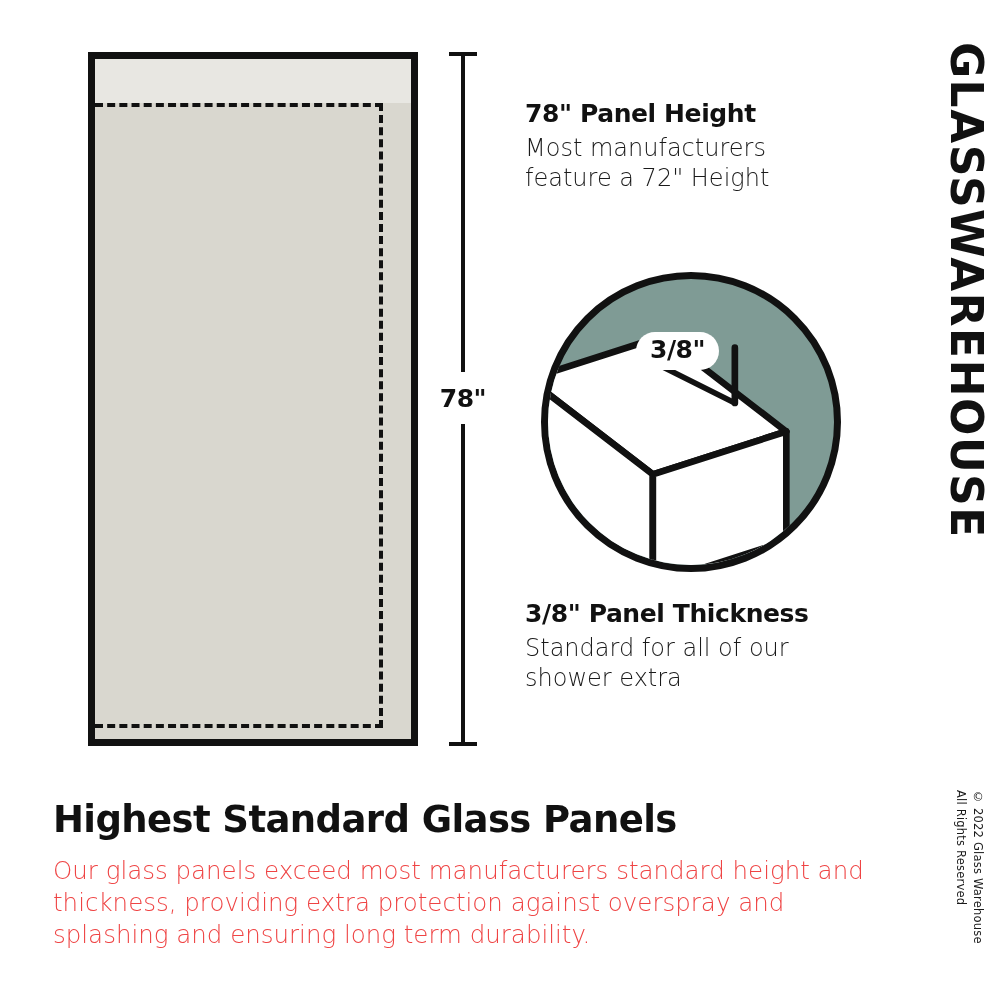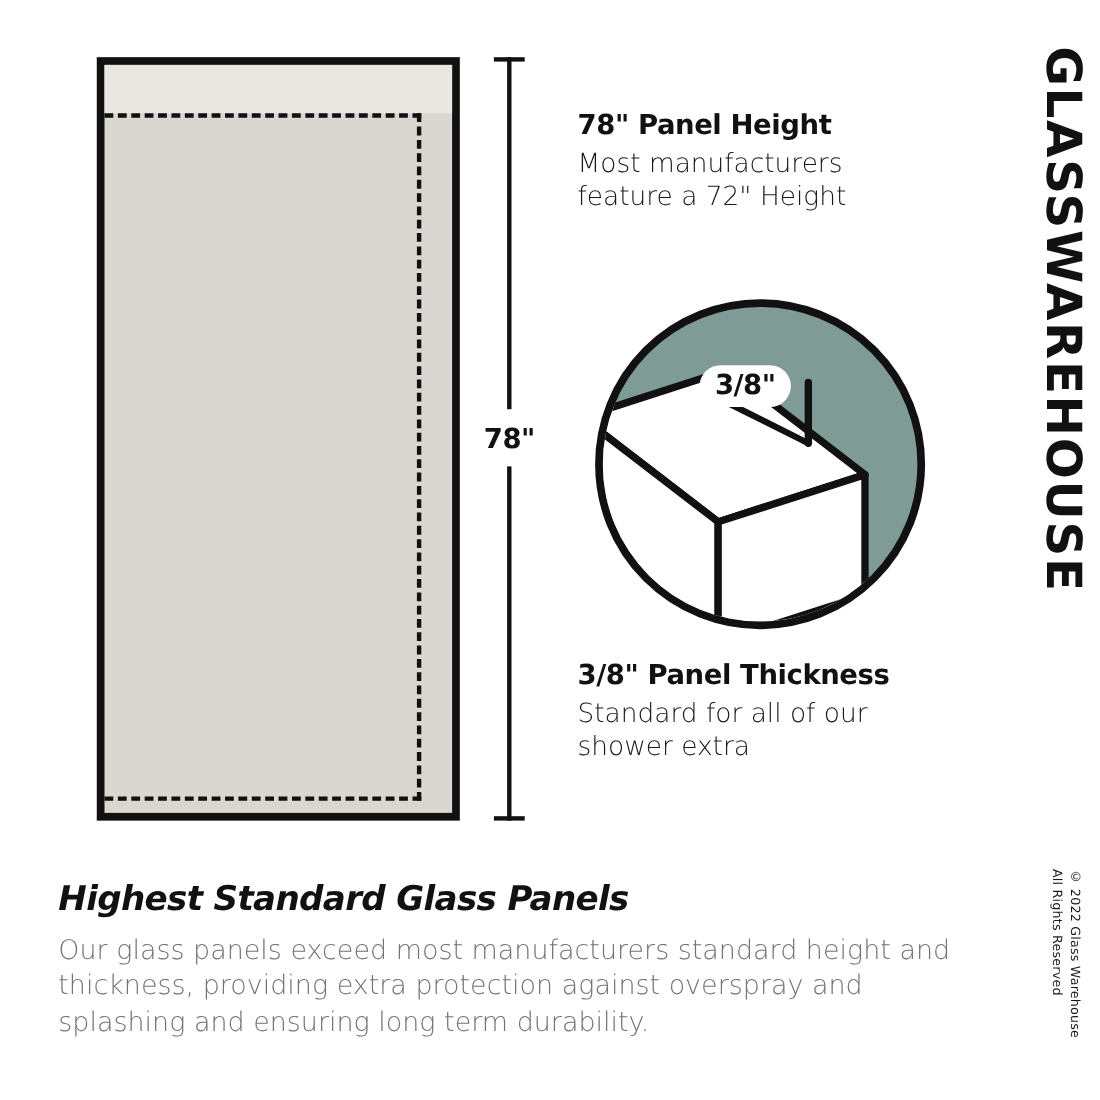--- a/index.html
+++ b/index.html
@@ -153,33 +153,32 @@
     font-size: 11.5px;
     line-height: 1.45;
     color: #1a1a1a;
     text-align: left;
     letter-spacing: 0.2px;
   }
 
   
   .footer { position: absolute; left: 53px; top: 800px; width: 830px; }
   .footer-title {
-    font-size: 31px;
+    font-size: 37px;
     font-weight: bold;
     letter-spacing: -0.6px;
     margin: 0 0 14px 0;
     line-height: 1.1;
-    font-style: italic;
   }
   .footer-body {
     font-size: 24.5px;
     line-height: 1.32;
     margin: 0;
     font-weight: 350;
-    color: #737373;
+    color: #ef4444;
   }
 </style>
 </head>
 <body>
 
 <div class="panel-wrap">
   <div class="panel-outer"></div>
   <div class="panel-top-strip"></div>
   <div class="panel-dashed"></div>
 </div>

